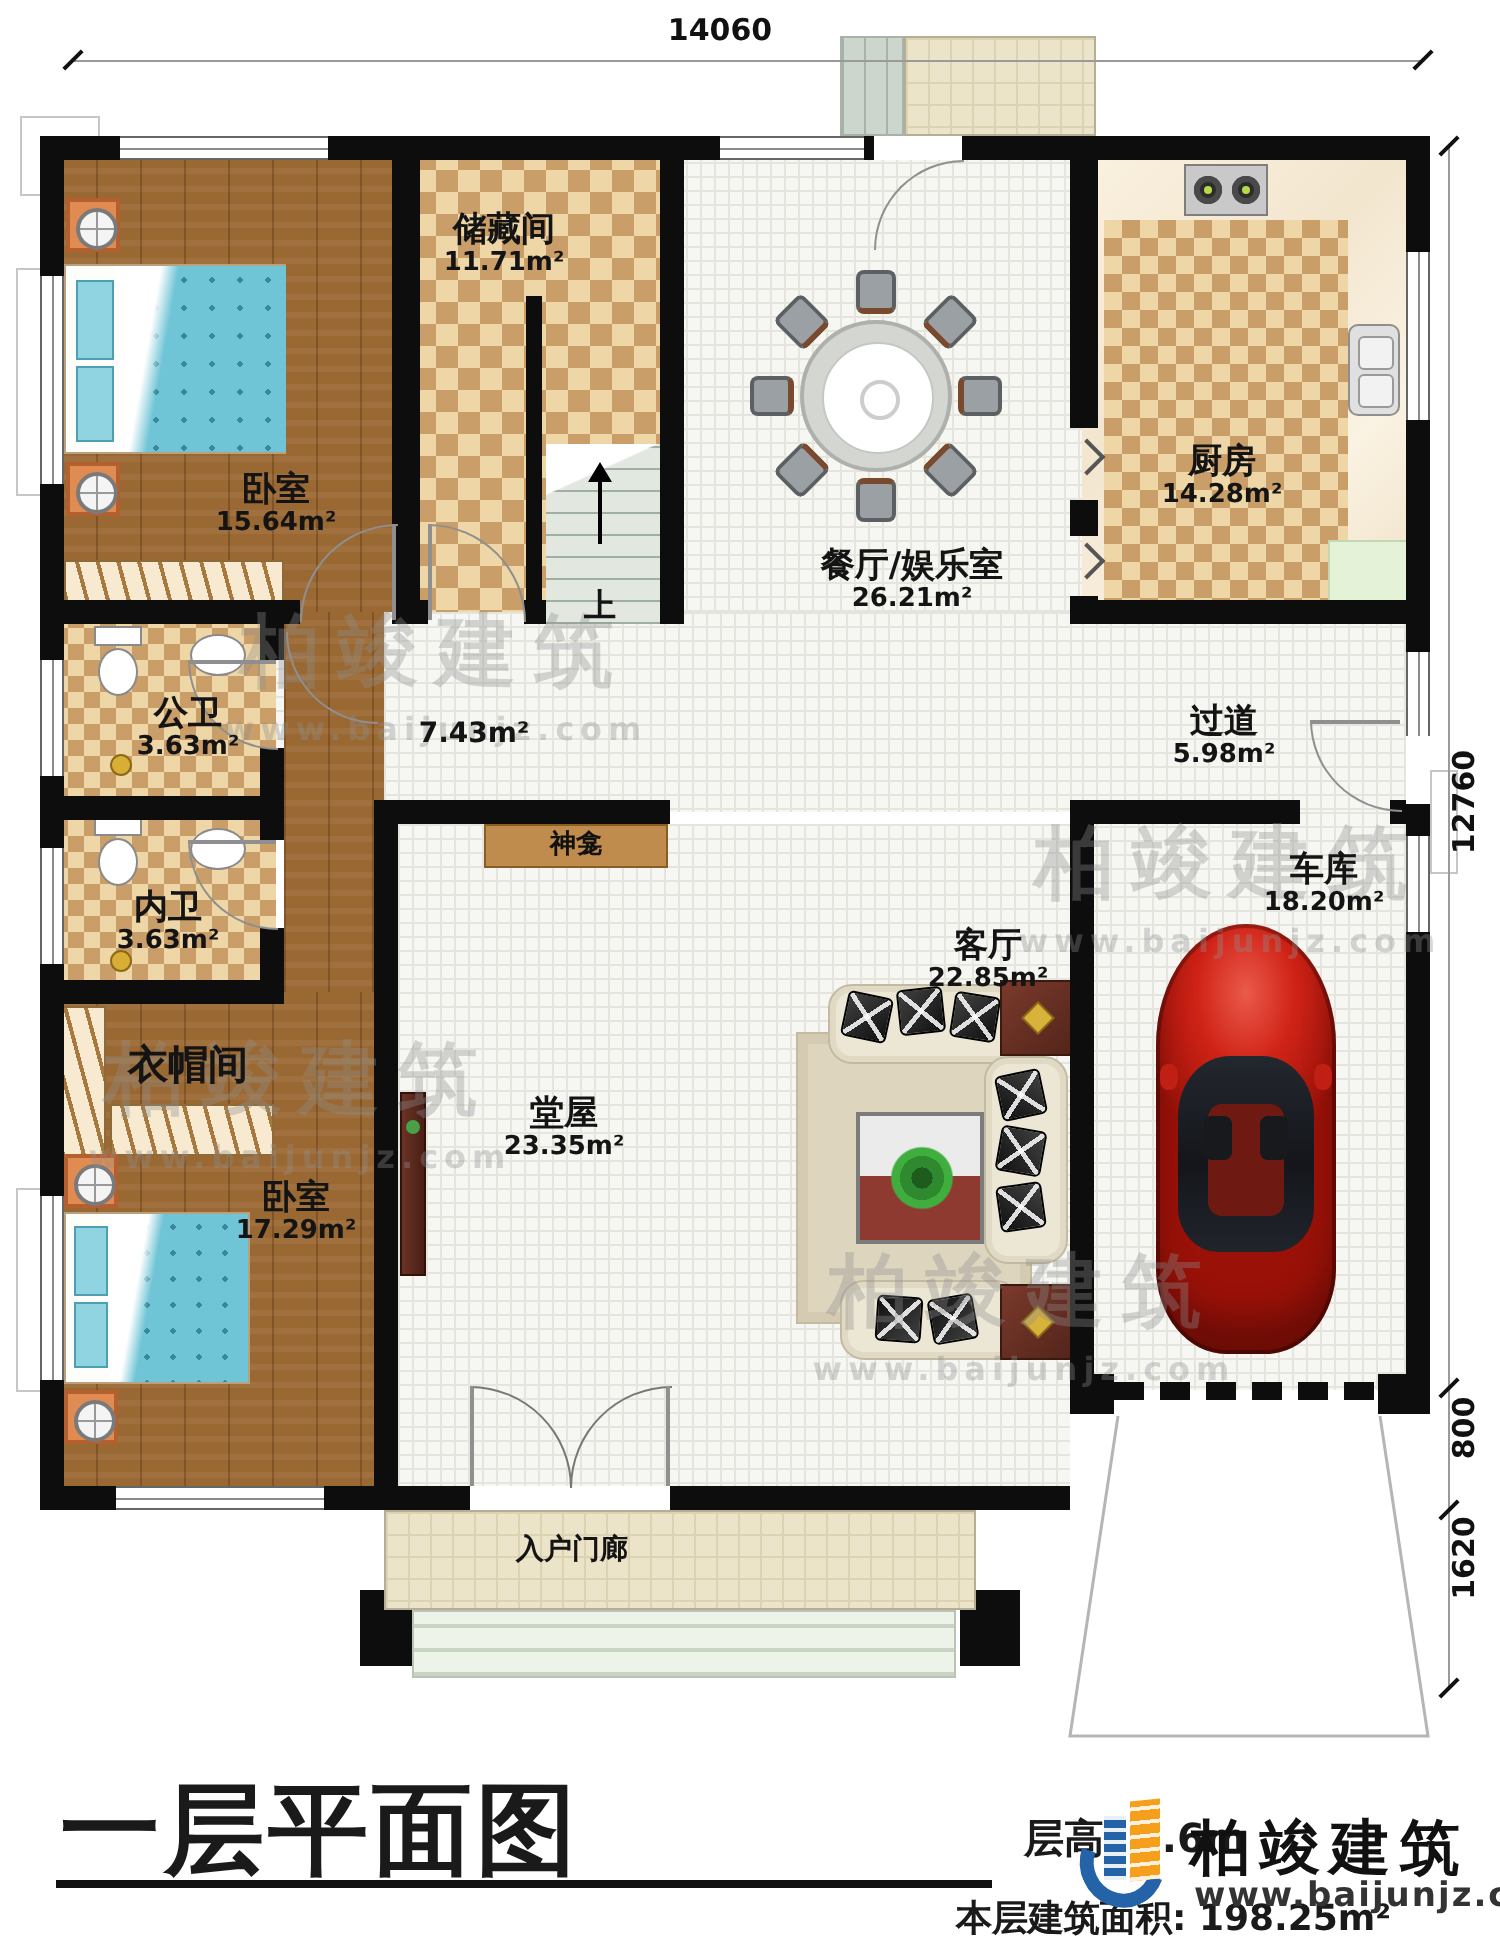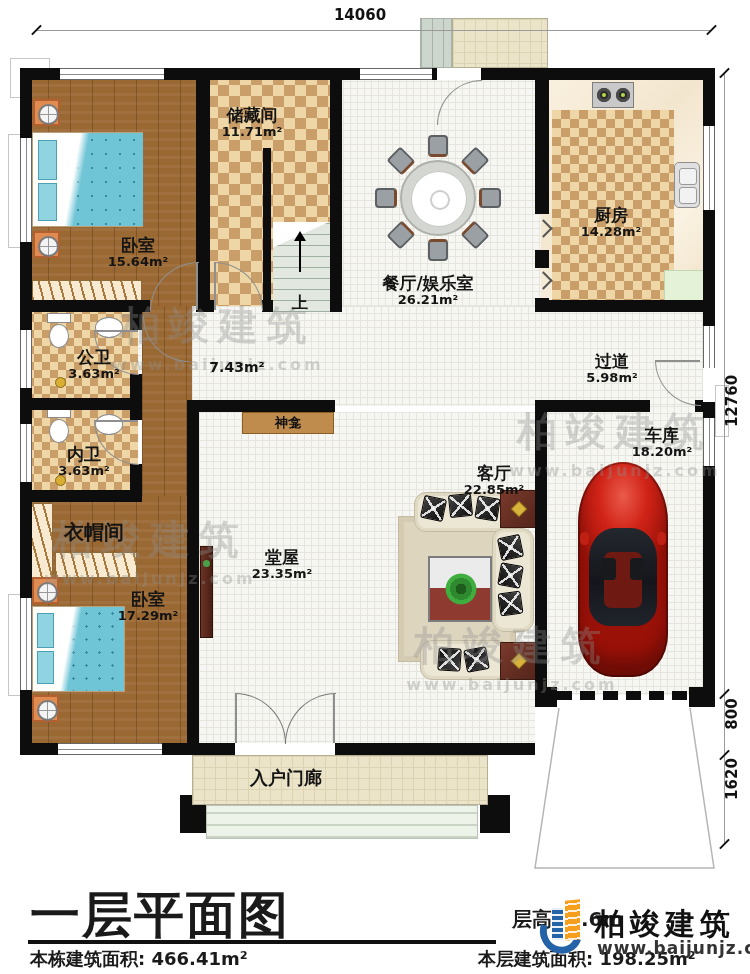--- a/index.html
+++ b/index.html
@@ -309,25 +309,25 @@
   </div>
 
   <div class="room-label" style="left:138px;top:236px">
     <div class="rn">卧室</div>
     <div class="ra">15.64m²</div>
   </div>
   <div class="room-label" style="left:252px;top:106px">
     <div class="rn">储藏间</div>
     <div class="ra">11.71m²</div>
   </div>
-  <div class="room-label" style="left:428px;top:274px">
+  <div class="room-label" style="left:456px;top:274px">
     <div class="rn">餐厅/娱乐室</div>
     <div class="ra">26.21m²</div>
   </div>
-  <div class="room-label" style="left:611px;top:206px">
+  <div class="room-label" style="left:611px;top:222px">
     <div class="rn">厨房</div>
     <div class="ra">14.28m²</div>
   </div>
   <div class="room-label" style="left:237px;top:360px">
     <div class="ra" style="font-size:14px">7.43m²</div>
   </div>
   <div class="room-label" style="left:612px;top:352px">
     <div class="rn">过道</div>
     <div class="ra">5.98m²</div>
   </div>
@@ -352,21 +352,21 @@
   </div>
   <div class="room-label" style="left:494px;top:464px">
     <div class="rn">客厅</div>
     <div class="ra">22.85m²</div>
   </div>
   <div class="room-label" style="left:662px;top:426px">
     <div class="rn">车库</div>
     <div class="ra">18.20m²</div>
   </div>
   <div class="room-label" style="left:286px;top:768px">
-    <div class="rn" style="font-size:18px">入户门廊</div>
+    <div class="rn" style="font-size:14px">入户门廊</div>
   </div>
   <div class="room-label" style="left:300px;top:294px">
     <div class="rn" style="font-size:16px">上</div>
   </div>
 
   <div class="dline" style="left:36px;top:30px;width:676px;height:1px"></div>
   <div class="tick" style="left:30px;top:29px"></div>
   <div class="tick" style="left:705px;top:29px"></div>
   <div class="dim" style="left:360px;top:6px;transform:translateX(-50%)">14060</div>
 
@@ -375,21 +375,20 @@
   <div class="tick" style="left:718px;top:693px"></div>
   <div class="tick" style="left:718px;top:754px"></div>
   <div class="tick" style="left:718px;top:843px"></div>
   <div class="dim dim-v" style="left:704px;top:392px;width:56px;text-align:center">12760</div>
   <div class="dim dim-v" style="left:712px;top:705px;width:40px;text-align:center">800</div>
   <div class="dim dim-v" style="left:708px;top:770px;width:48px;text-align:center">1620</div>
 
   <div class="title-area" style="left:30px;top:882px;font-size:50px;letter-spacing:2px">一层平面图</div>
   <div class="abs" style="left:28px;top:940px;width:468px;height:4px;background:#111;z-index:50"></div>
   <div class="title-area" style="left:512px;top:906px;font-size:20px;font-weight:bold">层高: 3.6m</div>
-  <div class="title-area" style="left:30px;top:947px;font-size:18px;font-weight:bold">本栋建筑面积: 466.41m²</div>
   <div class="title-area" style="left:478px;top:947px;font-size:18px;font-weight:bold">本层建筑面积: 198.25m²</div>
 
   <div class="abs" style="left:540px;top:898px;width:200px;height:64px;z-index:60">
     <div class="abs" style="left:0;top:0;width:50px;height:60px">
       <div class="abs" style="left:0;top:12px;width:42px;height:44px;border:7px solid #2563a8;border-top-color:transparent;border-right-color:transparent;
                   border-radius:50%;box-sizing:border-box;transform:rotate(-25deg)"></div>
       <div class="abs" style="left:12px;top:10px;width:11px;height:32px;background:#2563a8;
                   background-image:repeating-linear-gradient(0deg,rgba(255,255,255,.9) 0 2px,transparent 2px 6px)"></div>
       <div class="abs" style="left:25px;top:2px;width:15px;height:40px;background:#f59f1d;
                   background-image:repeating-linear-gradient(0deg,rgba(255,255,255,.85) 0 2px,transparent 2px 7px);

